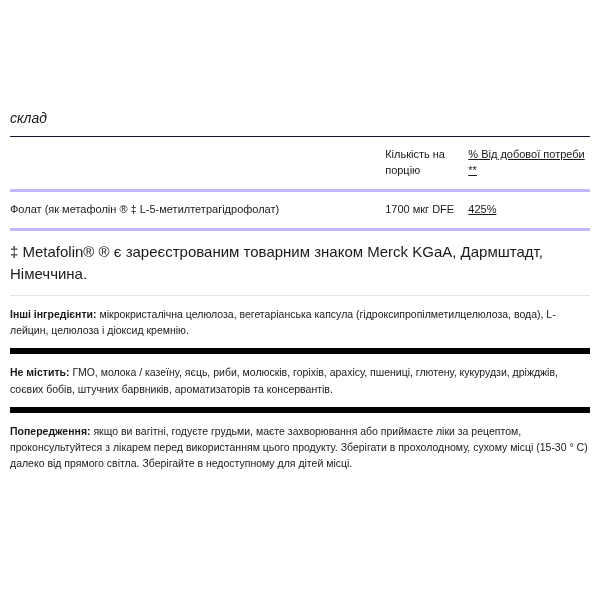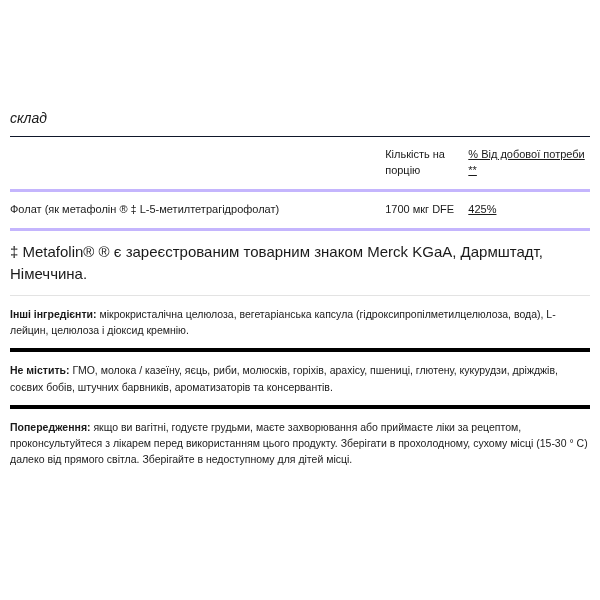--- a/index.html
+++ b/index.html
@@ -66,21 +66,21 @@
     color: #1a1a1a;
     border-bottom: 1px solid #e3e3e3;
     box-sizing: border-box;
   }
   .para {
     width: 580px;
     font-size: 10.5px;
     line-height: 1.55;
     padding: 10px 0 10px 0;
     color: #1a1a1a;
-    border-bottom: 4px solid #000000;
+    border-bottom: 6px solid #000000;
     box-sizing: border-box;
   }
   .para.last {
     border-bottom: none;
     padding-bottom: 0;
   }
   .lbl-strong {
     font-weight: bold;
   }
   .section-title {

